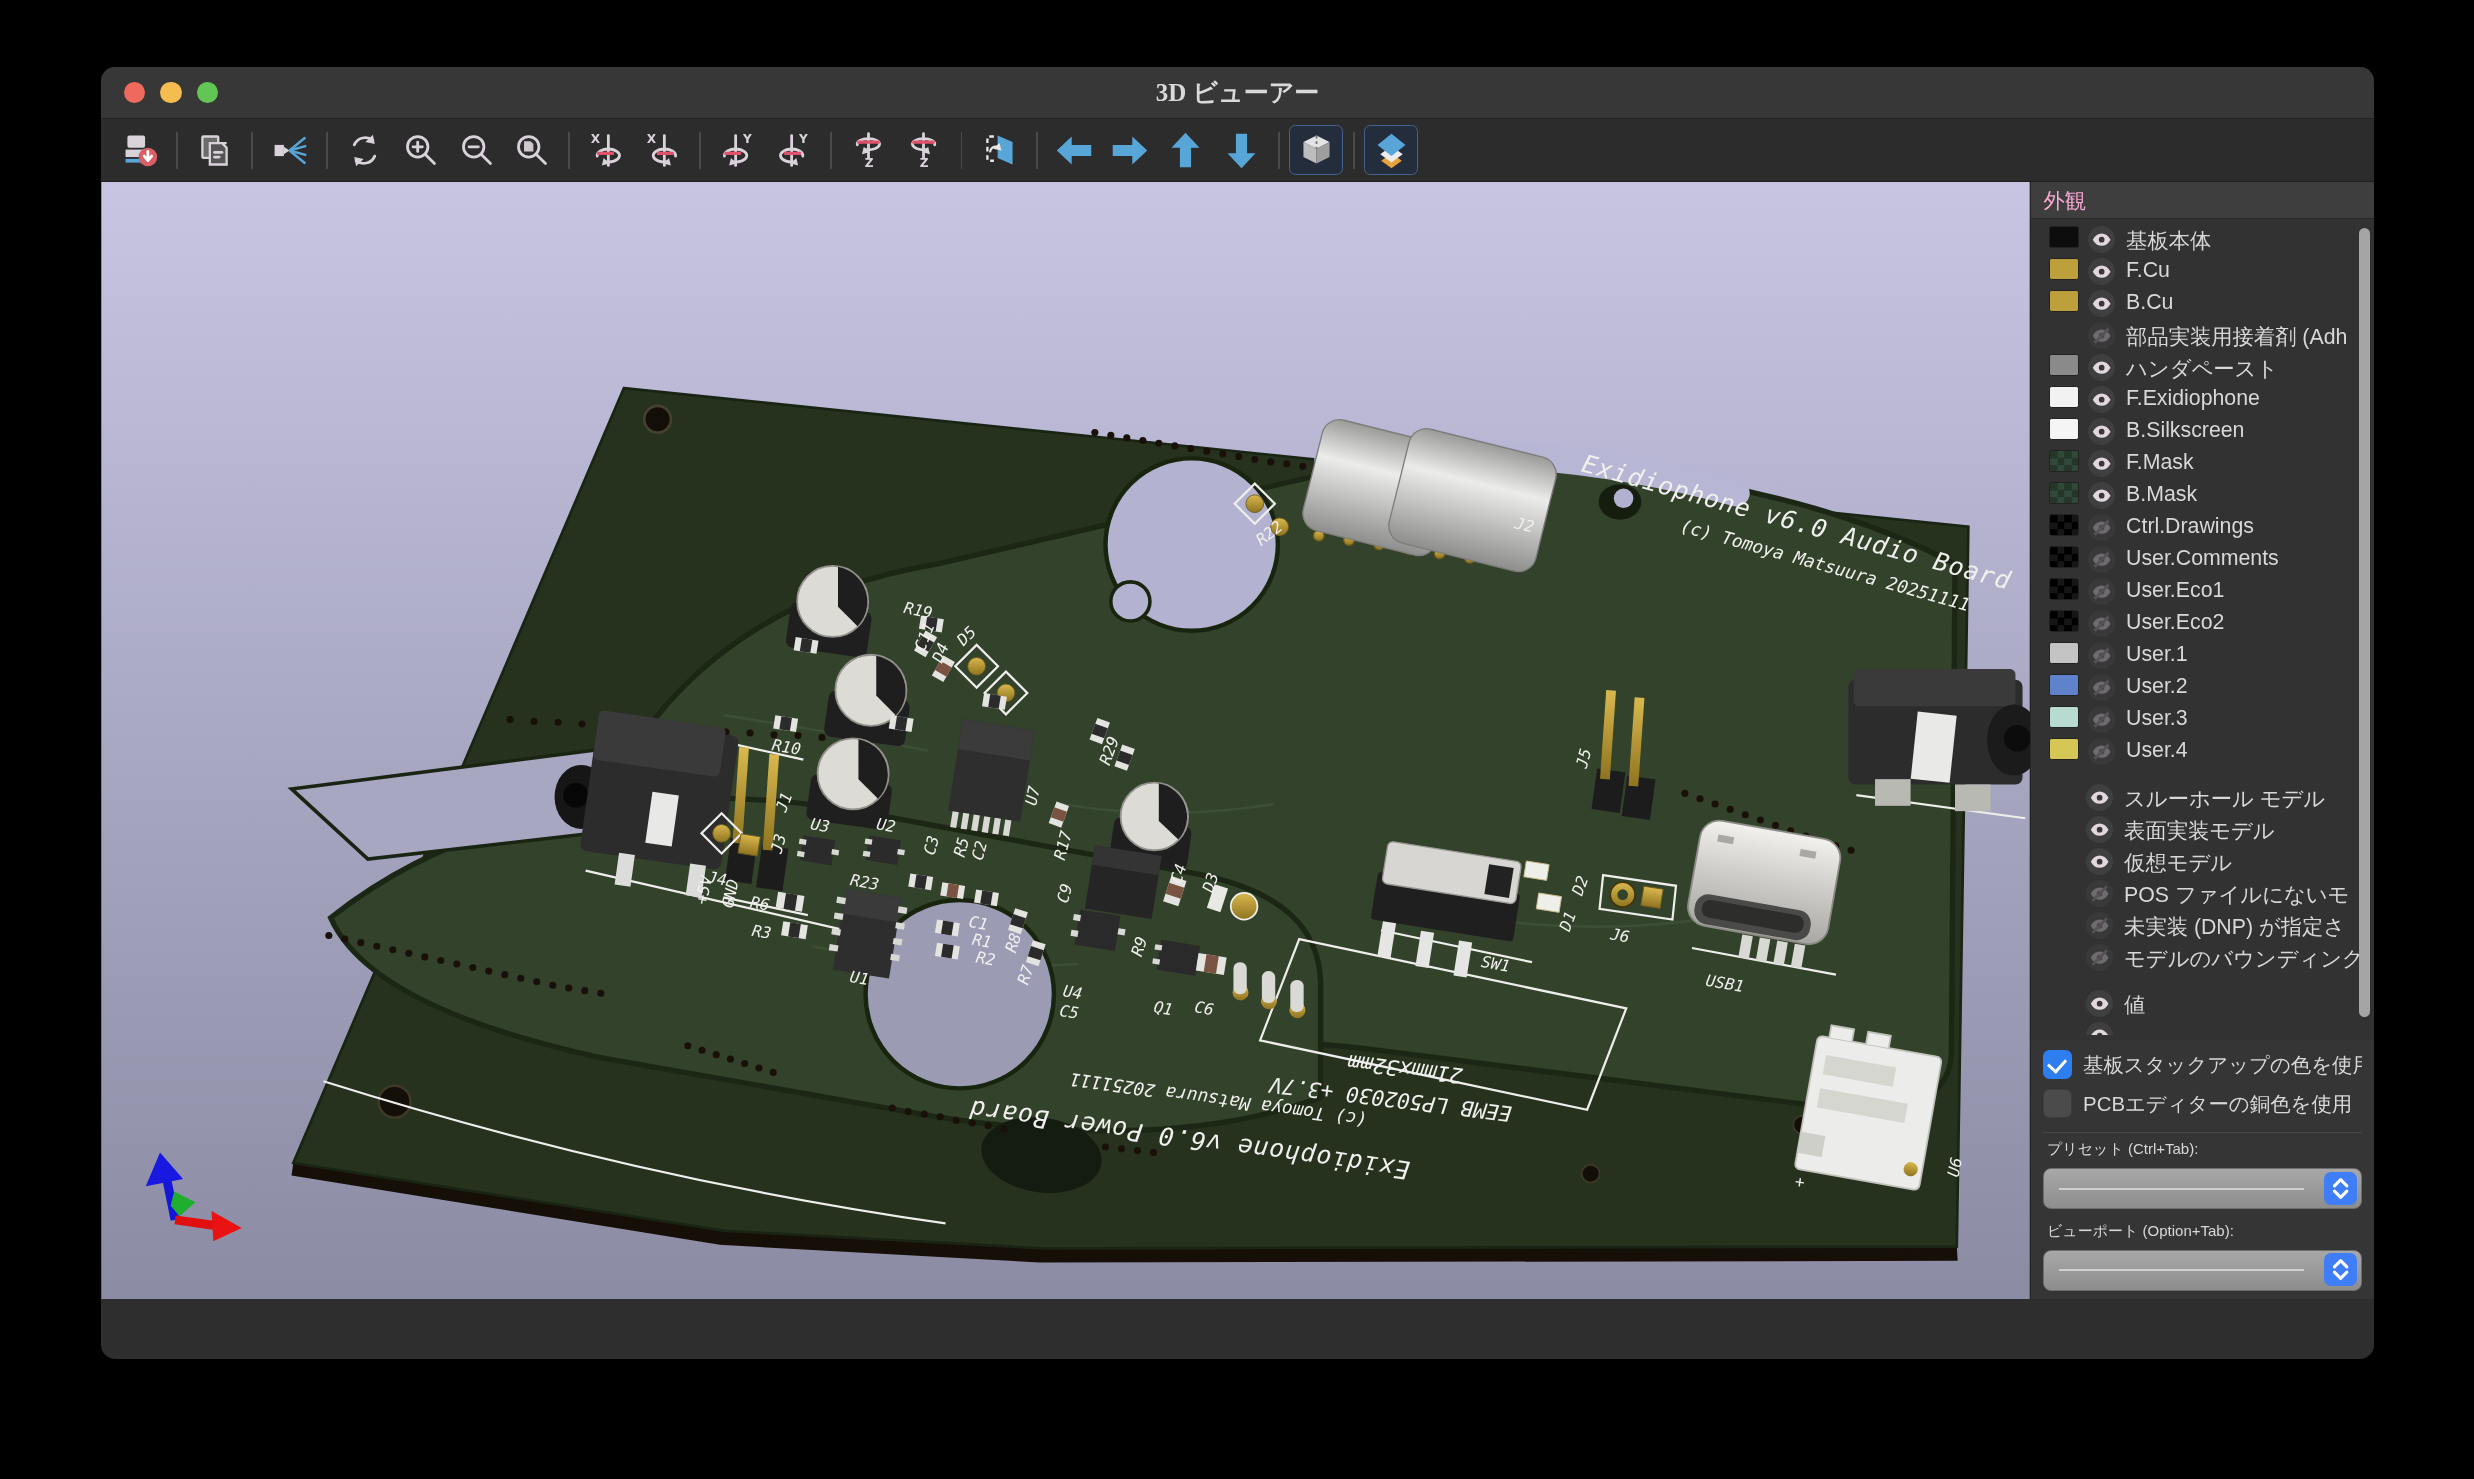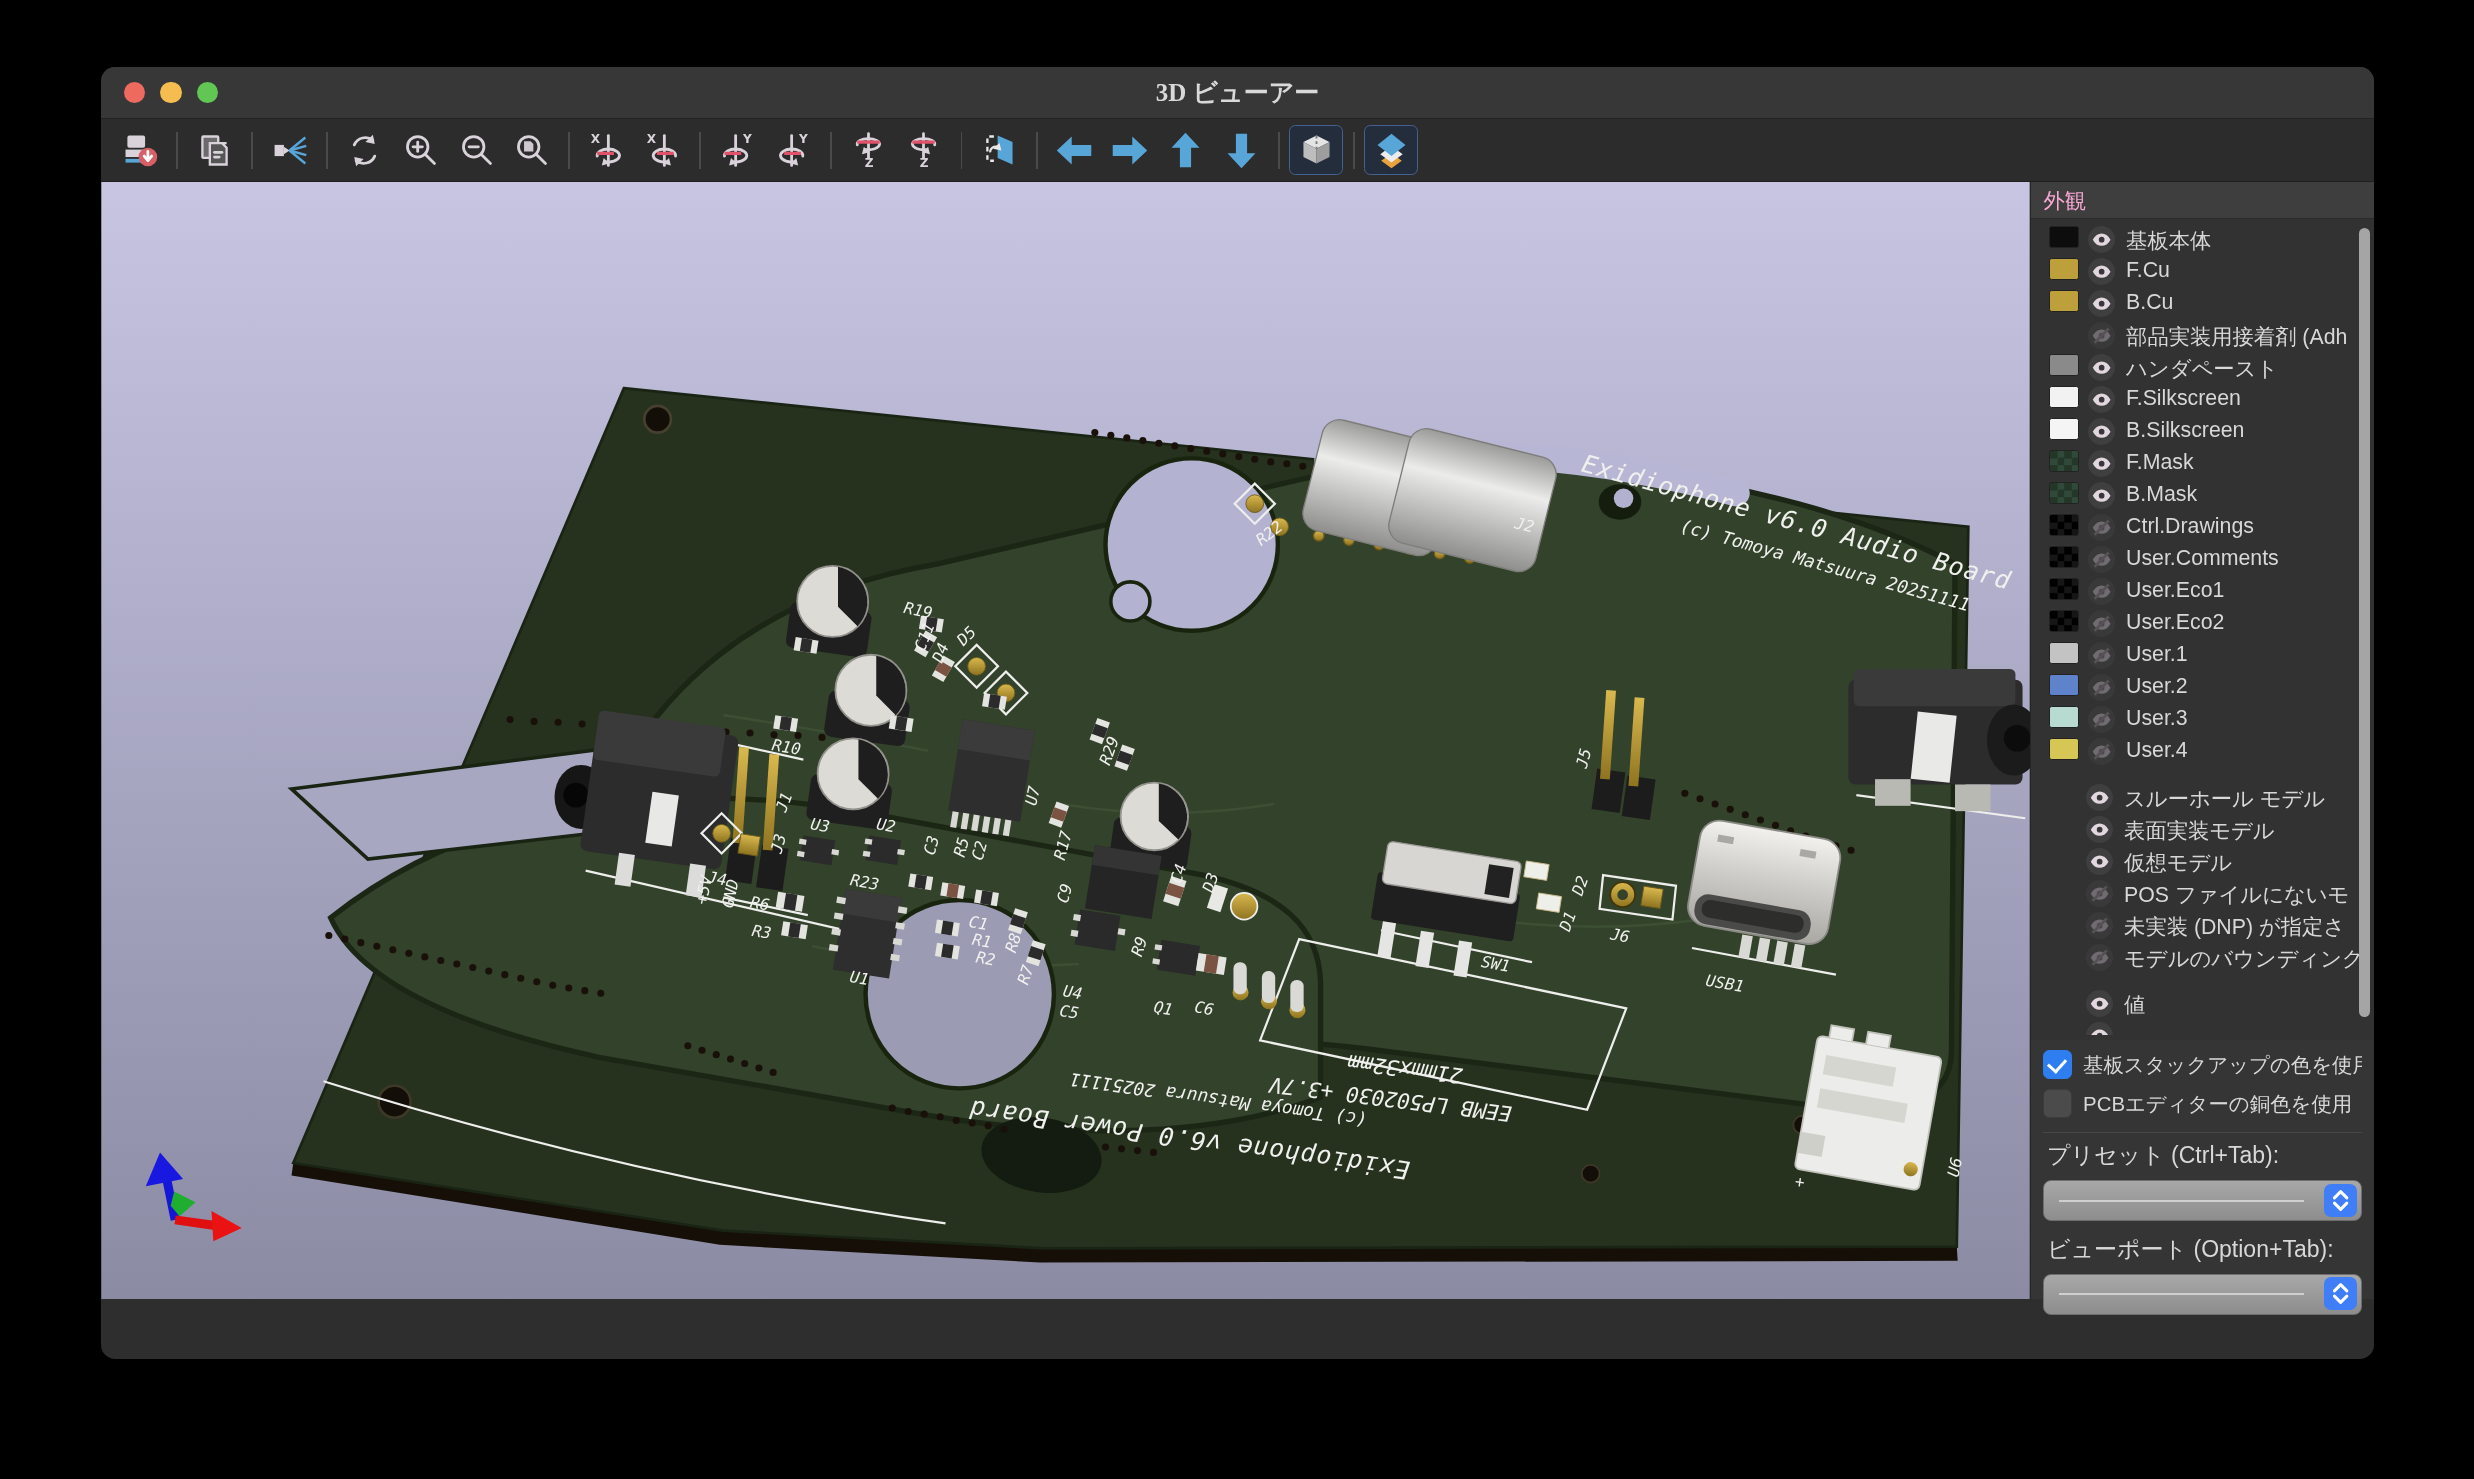--- a/index.html
+++ b/index.html
@@ -40,21 +40,21 @@
   .rlabel{color:#d8d8d8;font-size:21.3px;white-space:nowrap;overflow:hidden;}
   .gap{height:14.2px;}
   .scrollbar{position:absolute;right:3.6px;top:9px;width:11.6px;height:789px;border-radius:6.2px;background:#a5a5a5;}
   .sb-bottom{padding:5.3px 12.4px 0 12.4px;}
   .cbrow{display:flex;align-items:center;height:39px;}
   .cb{width:27px;height:27px;border-radius:6.2px;background:#4b4b4b;border:0.9px solid #3c3c3c;position:relative;flex:0 0 auto;}
   .cb.on{background:#2e7ef0;border-color:#2e7ef0;}
   .cb.on::after{content:"";position:absolute;left:7.1px;top:3.6px;width:9px;height:14.2px;border:solid #fff;border-width:0 3.6px 3.6px 0;transform:rotate(42deg);}
   .cblabel{color:#d8d8d8;font-size:20.4px;margin-left:10.7px;white-space:nowrap;overflow:hidden;}
   .sep{height:0.9px;background:#474747;margin:9px 0 7.1px 0;}
-  .ddlabel{color:#d8d8d8;font-size:23px;margin:7.1px 0 9px 3.6px;}
+  .ddlabel{color:#d8d8d8;font-size:15px;margin:7.1px 0 9px 3.6px;}
   .dd{height:39px;background:linear-gradient(#a8a8a8,#8d8d8d);border:0.9px solid #6e6e6e;border-radius:8px;position:relative;margin-bottom:12.4px;}
   .dd-line{position:absolute;left:14.2px;right:57px;top:18.7px;height:1.8px;background:#cfcfcf;}
   .dd-val{position:absolute;left:14.2px;top:7.1px;color:#222;font-size:19.6px;}
   .dd-step{position:absolute;right:3.6px;top:2.7px;width:33px;height:33px;background:#3f7ef7;border-radius:7.1px;display:flex;align-items:center;justify-content:center;}
   
   .statusbar{height:61px;background:#2b2b2b;border-top:0.9px solid #1d1d1d;position:relative;color:#cfcfcf;font-size:21.3px;}
   .statusbar span{position:absolute;top:16px;}
   .st-render{left:19.6px;}
   .st-dx{left:1564px;width:116px;text-align:center;}
   .st-dy{left:1796px;width:116px;text-align:center;}
@@ -807,21 +807,21 @@
             </span>
             <span class="rlabel">ハンダペースト</span>
           </div>
         <div class="row">
             <span class="swatch" style="background: rgb(242, 242, 242);"></span>
             <span class="eyebtn">
               <svg viewBox="0 0 24 24">
                 <use href="#i-eye"></use>
               </svg>
             </span>
-            <span class="rlabel">F.Silkscreen</span>
+            <span class="rlabel">F.Exidiophone</span>
           </div>
         <div class="row">
             <span class="swatch" style="background: rgb(245, 245, 245);"></span>
             <span class="eyebtn">
               <svg viewBox="0 0 24 24">
                 <use href="#i-eye"></use>
               </svg>
             </span>
             <span class="rlabel">B.Silkscreen</span>
           </div>

